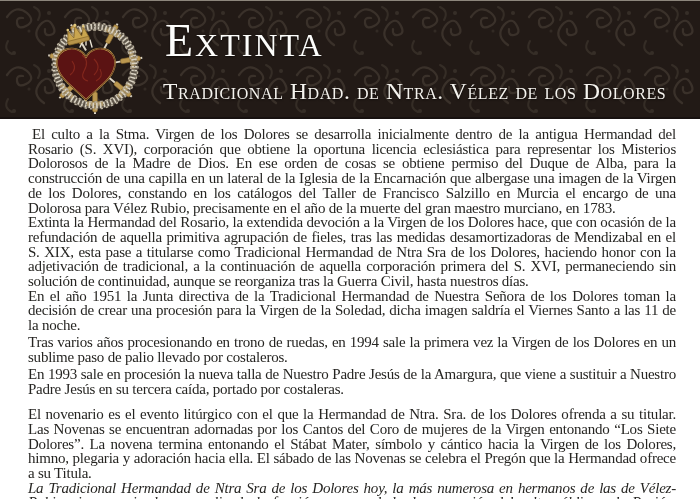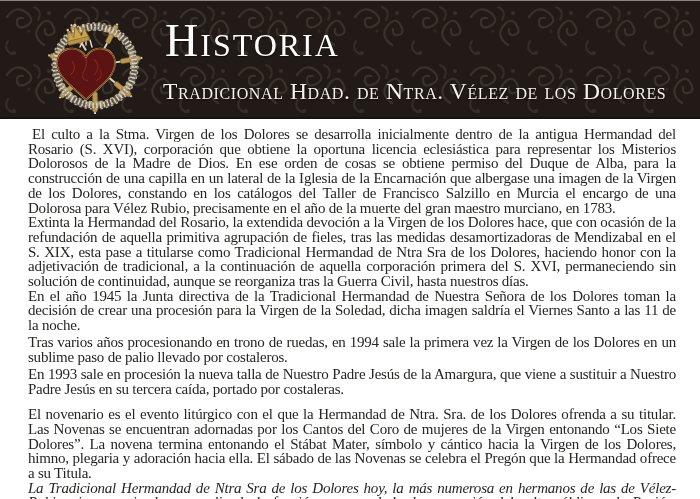--- a/index.html
+++ b/index.html
@@ -141,32 +141,32 @@
           <path d="M-11,6 L-8,-5 L-4,3 L0,-8 L4,3 L8,-5 L11,6 Z" fill="#c9a54f" stroke="#8a6a2a" stroke-width=".8"></path>
           <rect x="-11" y="5" width="22" height="4" rx="1.5" fill="#b8944a" stroke="#8a6a2a" stroke-width=".7"></rect>
           <circle cx="0" cy="-9" r="1.6" fill="#e2c87d"></circle>
           <circle cx="-8" cy="-6" r="1.3" fill="#e2c87d"></circle>
           <circle cx="8" cy="-6" r="1.3" fill="#e2c87d"></circle>
         </g>
       </g>
     </svg>
 
     <div class="titles">
-      <div class="title">Historia</div>
+      <div class="title">Extinta</div>
       <div class="subtitle">Tradicional Hdad. de Ntra. Vélez de los Dolores</div>
     </div>
   </header>
 
   <main class="article">
     <p class="block indent-first">El culto a la Stma. Virgen de los Dolores  se desarrolla inicialmente dentro de la antigua Hermandad del Rosario (S. XVI), corporación que obtiene la oportuna licencia eclesiástica para representar los Misterios Dolorosos de la Madre de Dios. En ese orden de cosas se obtiene permiso del Duque de Alba, para la construcción de una capilla en un lateral de la Iglesia de la Encarnación que albergase una imagen de la Virgen de los Dolores, constando en los catálogos del Taller de Francisco Salzillo en Murcia el encargo de una Dolorosa para Vélez Rubio, precisamente en el año de la muerte del gran maestro murciano, en 1783.</p>
 
     <p class="block">Extinta la Hermandad del Rosario, la extendida devoción a la Virgen de los Dolores hace, que con ocasión de la refundación de aquella primitiva agrupación de fieles, tras las medidas desamortizadoras de Mendizabal en el S. XIX, esta pase a titularse como Tradicional Hermandad de Ntra Sra de los Dolores, haciendo honor con la adjetivación de tradicional, a la continuación de aquella corporación primera del S. XVI, permaneciendo sin solución de continuidad, aunque se reorganiza tras la Guerra Civil, hasta nuestros días.</p>
 
     <div class="block group-milestones">
-      <p>En el año 1945 la Junta directiva de la Tradicional Hermandad de Nuestra Señora de los Dolores toman la decisión de crear una procesión para la Virgen de la Soledad, dicha imagen saldría el Viernes Santo a las 11 de la noche.</p>
+      <p>En el año 1951 la Junta directiva de la Tradicional Hermandad de Nuestra Señora de los Dolores toman la decisión de crear una procesión para la Virgen de la Soledad, dicha imagen saldría el Viernes Santo a las 11 de la noche.</p>
       <p>Tras varios años procesionando en trono de ruedas, en 1994 sale la primera vez la Virgen de los Dolores en un sublime paso de palio llevado por costaleros.</p>
       <p>En 1993 sale en procesión la nueva talla de Nuestro Padre Jesús de la Amargura, que viene a sustituir a Nuestro Padre Jesús en su tercera caída, portado por costaleras.</p>
     </div>
 
     <div class="block group-final">
       <p>El novenario es el evento litúrgico con el que la Hermandad de Ntra. Sra. de los Dolores ofrenda a su titular. Las Novenas se encuentran adornadas por los Cantos del Coro de mujeres de la Virgen entonando “Los Siete Dolores”. La novena termina entonando el Stábat Mater, símbolo y cántico hacia la Virgen de los Dolores, himno, plegaria y adoración hacia ella. El sábado de las Novenas se celebra el Pregón que la Hermandad ofrece a su Titula.</p>
       <p>La Tradicional Hermandad de Ntra Sra de los Dolores hoy, la más numerosa en hermanos de las de Vélez-Rubio, sigue creciendo y cumpliendo la función encomendada de promoción del culto público a la Pasión, Muerte y Resurrección del Señor, al Santísimo Sacramento de la Eucaristía, a la Santísima Virgen y a los Santos en torno a la figura de Ntra. Madre de los Dolores, Ntro. Padre Jesús de la Amargura y la Stma Virgen en su Soledad.</p>
     </div>
   </main>
 

